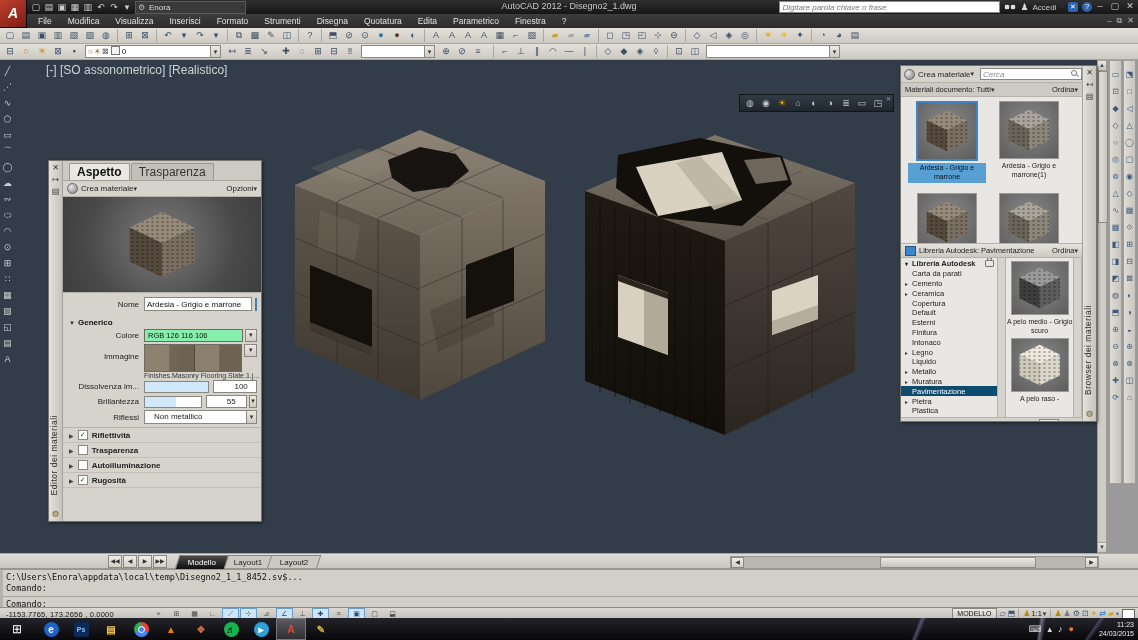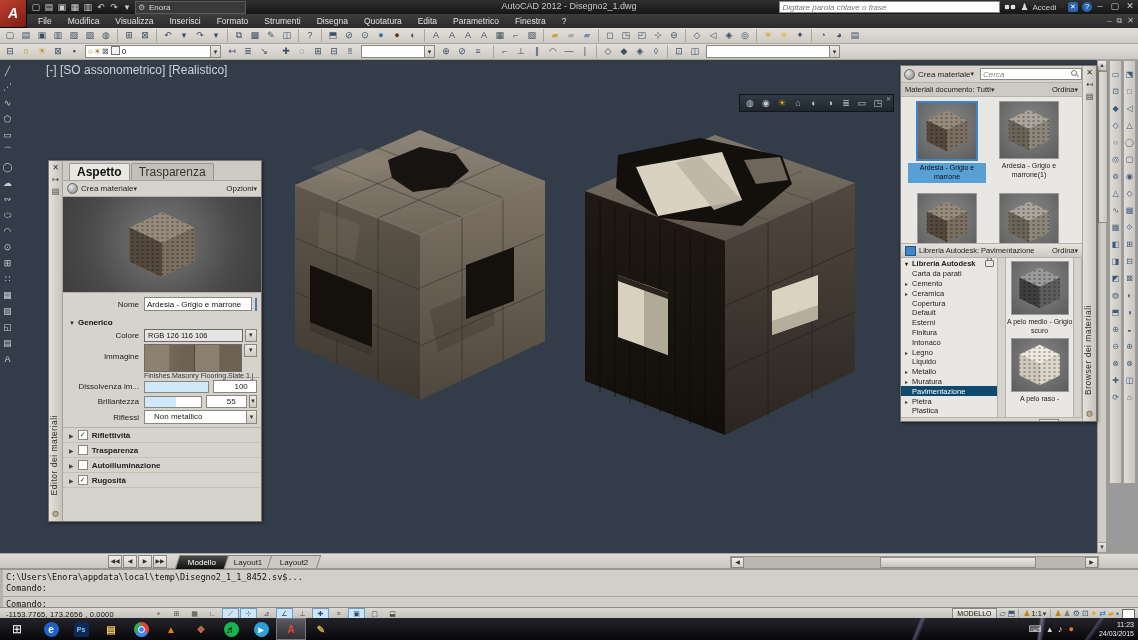--- a/index.html
+++ b/index.html
@@ -590,21 +590,21 @@
       <div class="erow" style="height:20px">
         <span class="elabel">Nome</span>
         <input class="einput" value="Ardesia - Grigio e marrone" style="">
         <span class="gridicon"></span>
       </div>
       <div class="esect-head">
         <span class="tri9"></span><span>Generico</span>
       </div>
       <div class="erow">
         <span class="elabel">Colore</span>
-        <span class="swatch" style="background:#e5e5e5">RGB 126 116 106</span>
+        <span class="swatch" style="background:#86efac">RGB 126 116 106</span>
         <span class="ddbox"><span class="dd"></span></span>
       </div>
       <div class="erow" style="align-items:flex-start">
         <span class="elabel" style="padding-top:8px">Immagine</span>
         <span class="texstrip"></span>
         <span class="ddbox"><span class="dd"></span></span>
       </div>
       <div class="ecaption">Finishes.Masonry Flooring.Slate.1.j...</div>
       <div class="erow">
         <span class="elabel">Dissolvenza im...</span>

